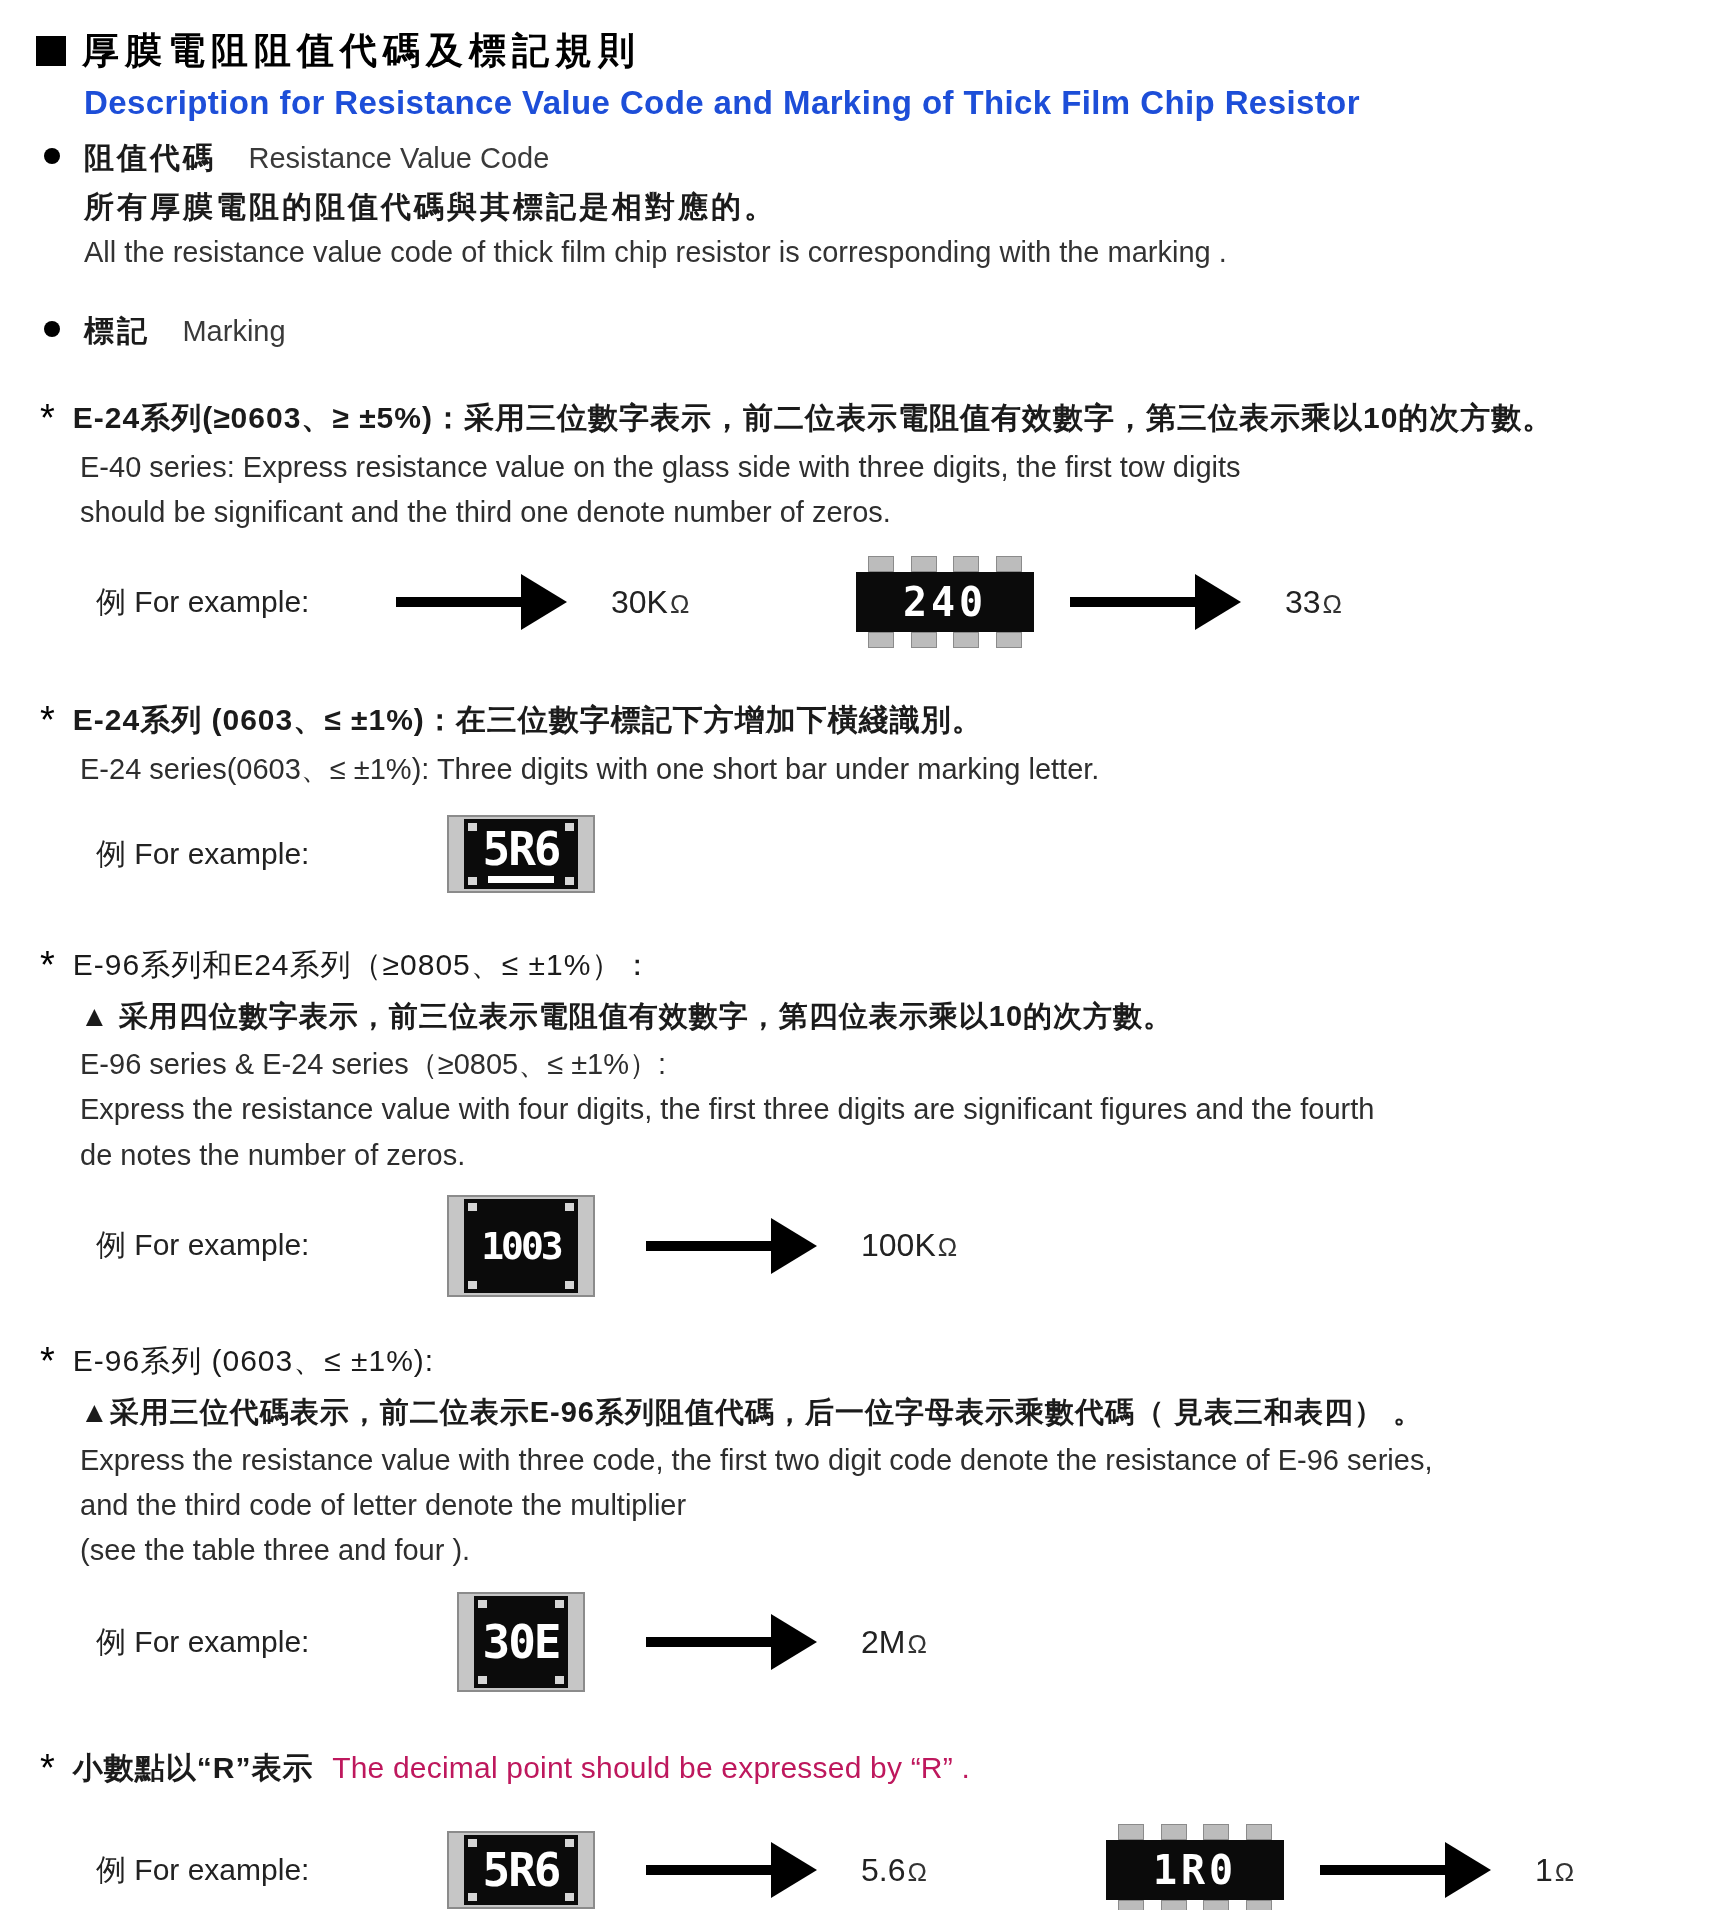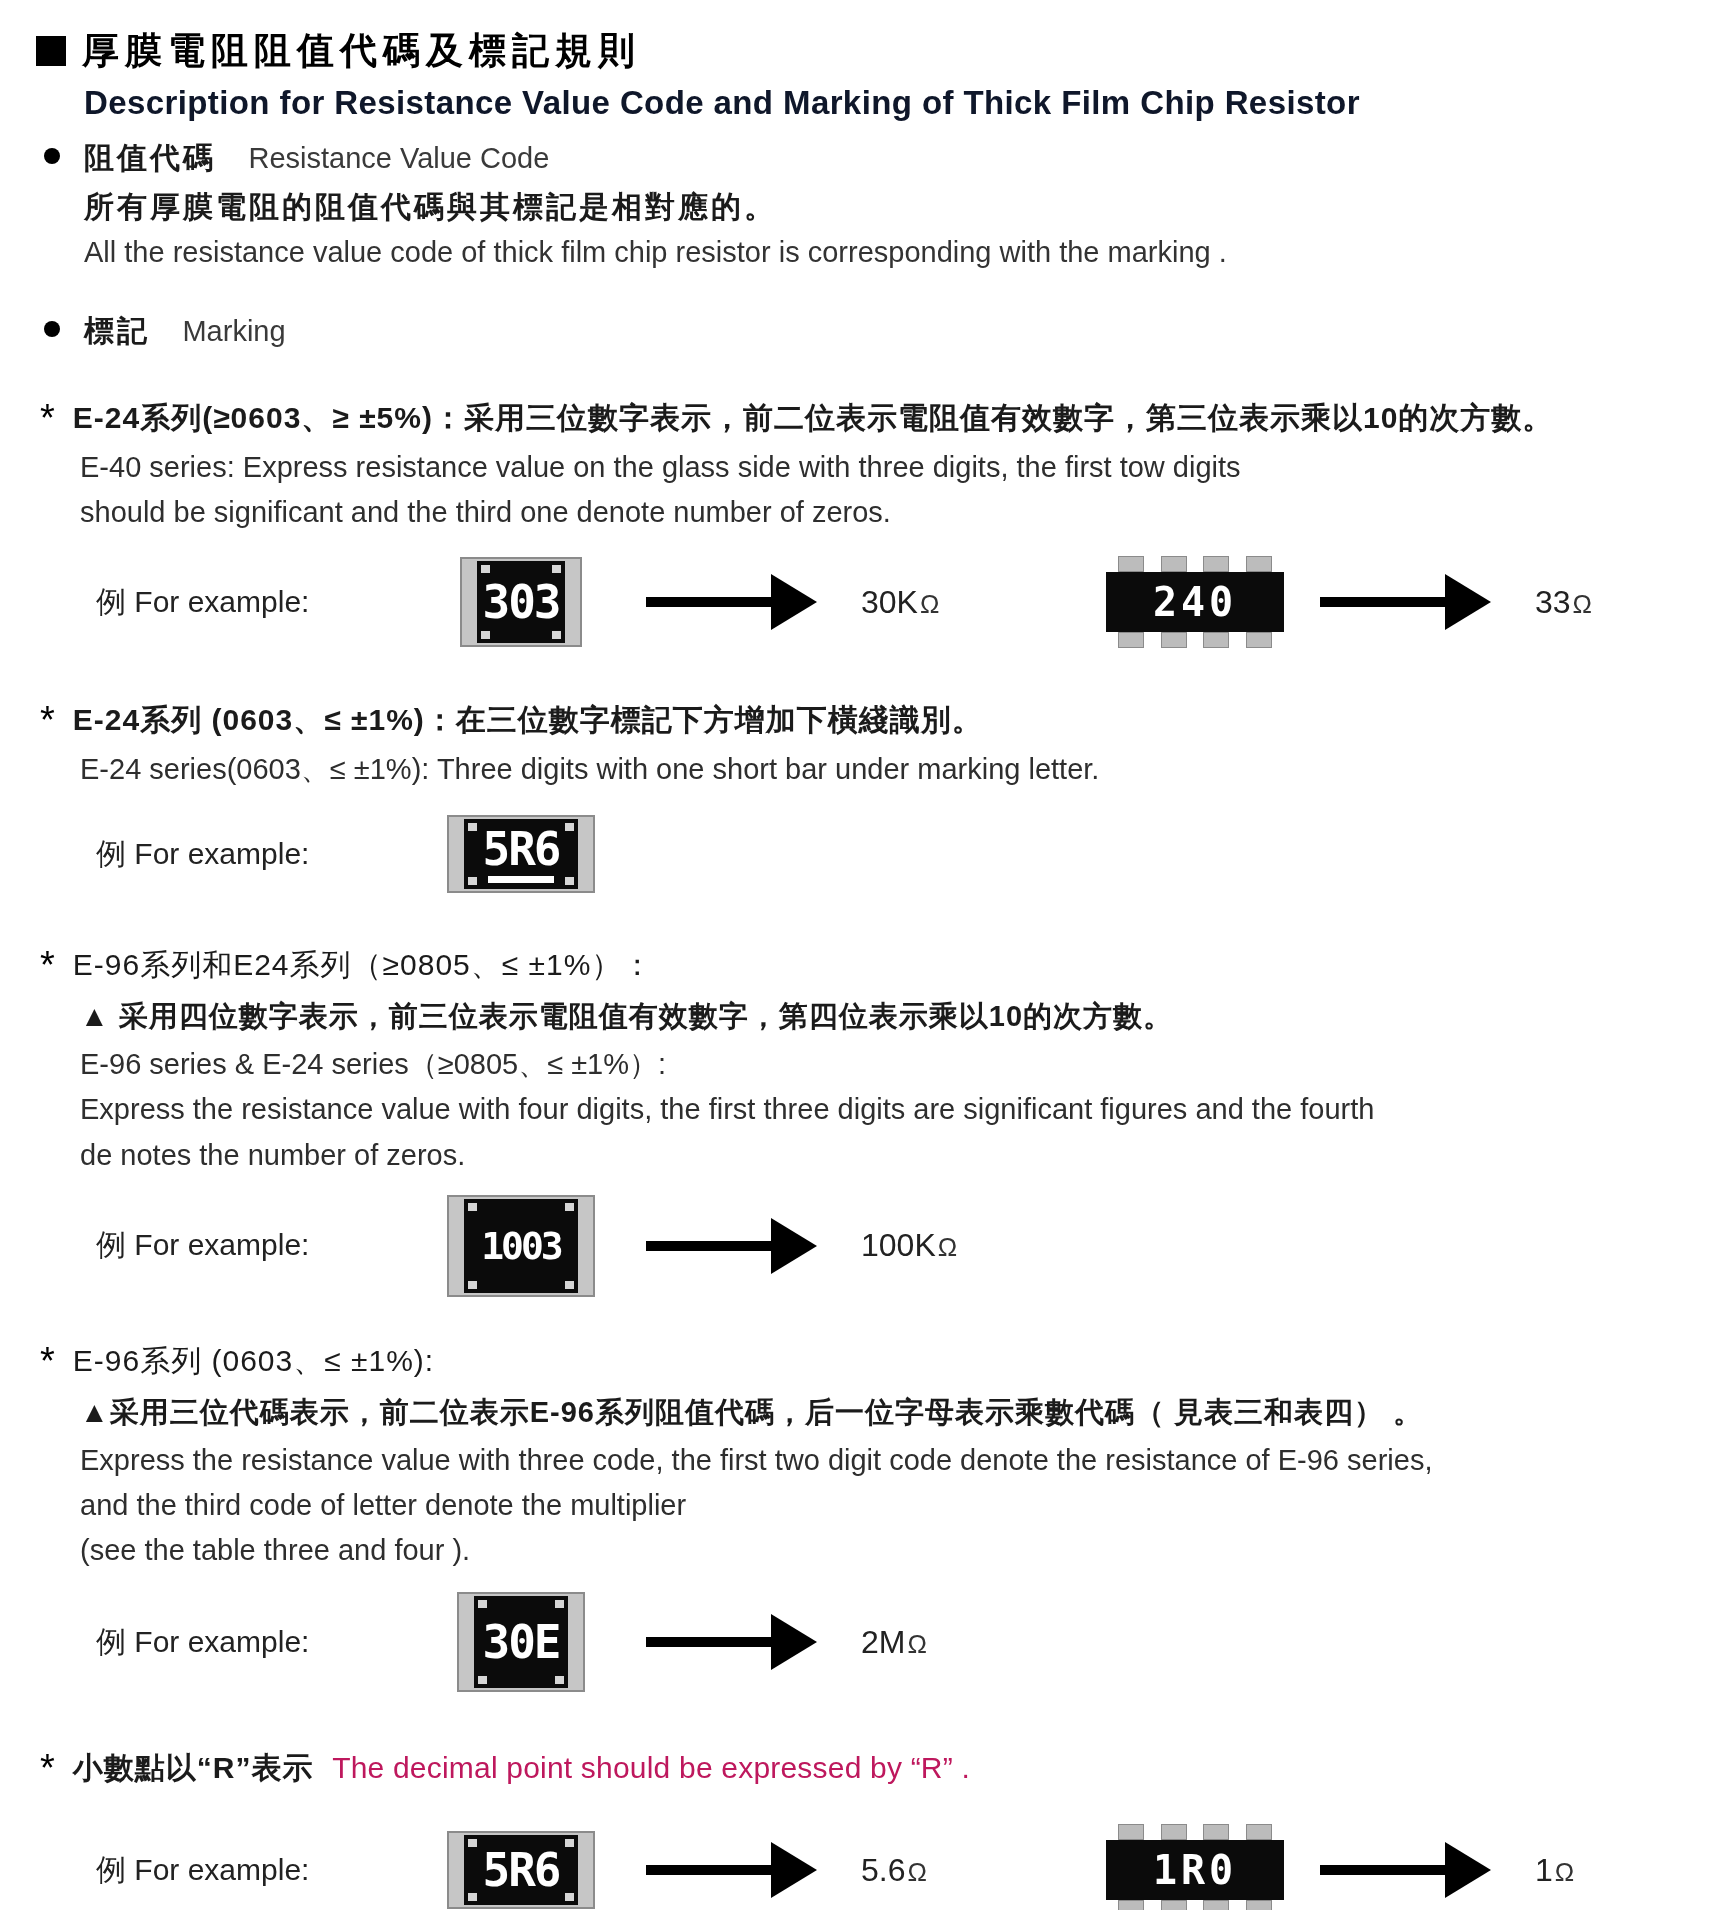--- a/index.html
+++ b/index.html
@@ -4,21 +4,21 @@
 <style>
   html,body { margin:0; padding:0; background:#ffffff; }
   body { font-family:"Liberation Sans","DejaVu Sans",sans-serif; color:#1b1b1b; }
   .page { width:1722px; height:1910px; background:#fff; position:relative; overflow:hidden; }
 
   
   .header { padding:26px 0 0 36px; }
   .title-zh-row { display:flex; align-items:center; gap:16px; }
   .blk-square { width:30px; height:30px; background:#000; flex:0 0 auto; }
   .title-zh { font-size:37px; font-weight:bold; letter-spacing:6px; color:#000; }
-  .title-en { font-size:33px; font-weight:bold; color:#0f172a; margin:8px 0 0 48px; letter-spacing:0.4px; }
+  .title-en { font-size:33px; font-weight:bold; color:#1d4ed8; margin:8px 0 0 48px; letter-spacing:0.4px; }
 
   
   .bullet-row { display:flex; align-items:flex-start; margin-left:44px; }
   .dot { width:16px; height:16px; border-radius:50%; background:#000; margin:10px 24px 0 0; flex:0 0 auto; }
   .b-zh { font-size:30px; font-weight:bold; letter-spacing:3px; }
   .b-en { font-size:29px; color:#3a3a3a; margin-left:28px; }
   .intro-lines { margin-left:84px; }
   .line-zh { font-size:30px; font-weight:bold; letter-spacing:3px; margin-top:8px; }
   .line-en { font-size:29px; color:#333; margin-top:8px; }
 
@@ -121,27 +121,20 @@
     <div class="sec-head">
       <span class="star">*</span>
       <span class="sec-zh bold">E-24系列(≥0603、≥ ±5%)：采用三位數字表示，前二位表示電阻值有效數字，第三位表示乘以10的次方數。</span>
     </div>
     <div class="sec-body">
       <div class="en-line">E-40 series: Express resistance value on the glass side with three digits, the first tow digits</div>
       <div class="en-line">should be significant and the third one denote number of zeros.</div>
     </div>
     <div class="ex-row mt-ex1">
       <div class="ex-label">例 For example:</div>
-      <div class="slot-chip">
-        <div class="chip chip--sq">
-          <div class="chip-face">
-            <span class="chip-text">303</span>
-          </div>
-        </div>
-      </div>
       <div class="slot-arrow">
         <div class="arrow">
             <span class="arrow-shaft"></span>
             <span class="arrow-head"></span>
           </div>
       </div>
       <div class="slot-result"><span>30K</span><span class="ohm">Ω</span></div>
       <div class="slot-gap"></div>
       <div class="slot-chip">
         <div class="chip-array">

